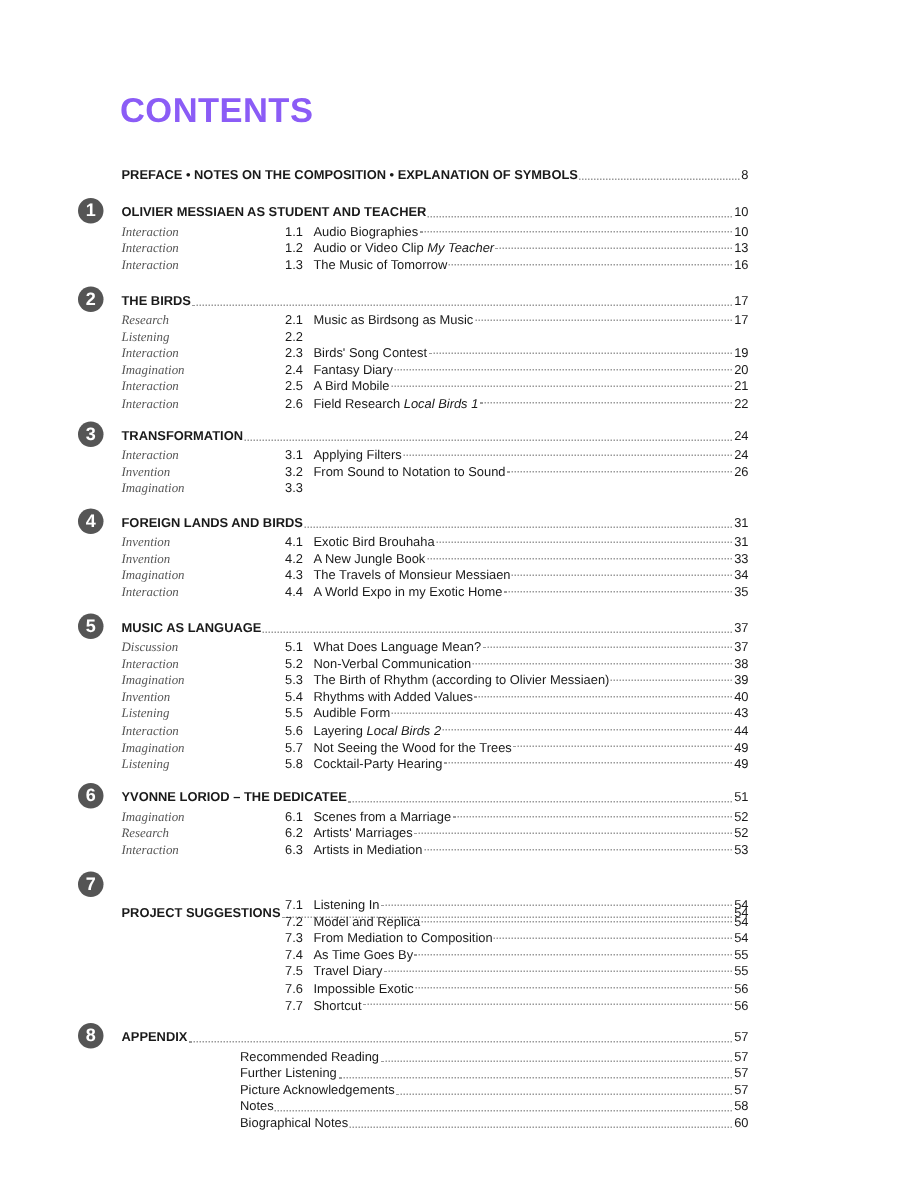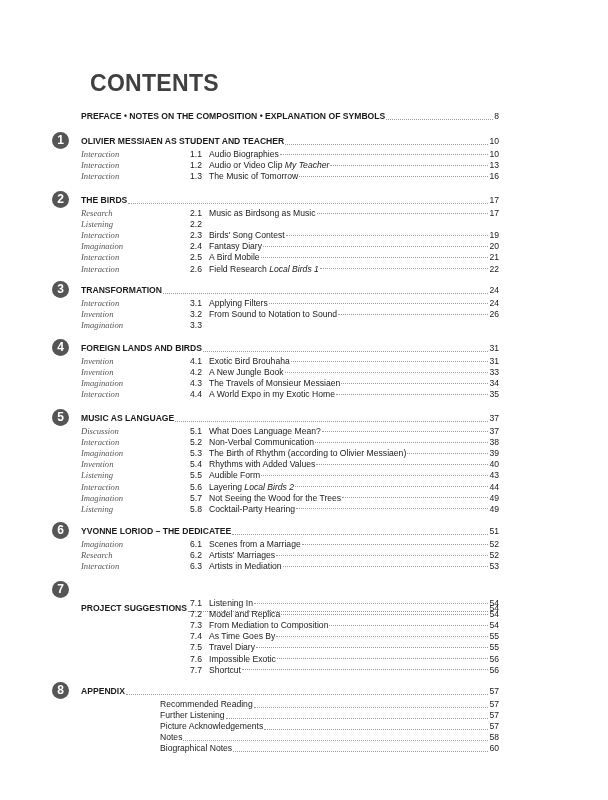--- a/index.html
+++ b/index.html
@@ -1,17 +1,17 @@
 <!DOCTYPE html>
 <html><head>
 <meta charset="utf-8">
 <style>
   html, body { margin:0; padding:0; background:#ffffff; }
   body { width:608px; height:800px; position:relative; overflow:hidden; font-family:"Liberation Sans", sans-serif; color:#1a1a1a; }
-  .title { position:absolute; left:80px; top:60px; font-size:23px; font-weight:bold; color:#404040; letter-spacing:0.3px; margin:10px; }
+  .title { position:absolute; left:80px; top:60px; font-size:23px; font-weight:bold; color:#8b5cf6; letter-spacing:0.3px; margin:0; }
   .toc-row { position:absolute; left:81px; width:418px; height:11px; display:flex; align-items:flex-end; font-size:8.6px; line-height:11px; white-space:nowrap; }
   .toc-row .label { flex:0 0 auto; }
   .toc-row .dots { flex:1 1 auto; border-bottom:1px dotted #9a9a9a; margin:0 1px 2px 1px; height:1px; }
   .toc-row .page { flex:0 0 auto; }
   .sec-head .label { font-weight:bold; }
   .cat { position:absolute; left:0; font-family:"Liberation Serif", serif; font-style:italic; color:#555; font-size:8.6px; }
   .num { position:absolute; left:109px; }
   .sub { left:81px; }
   .sub .inner { position:absolute; left:128px; right:0; bottom:0; display:flex; align-items:center; }
   .app .inner { position:absolute; left:79px; right:0; bottom:0; display:flex; align-items:flex-end; }

